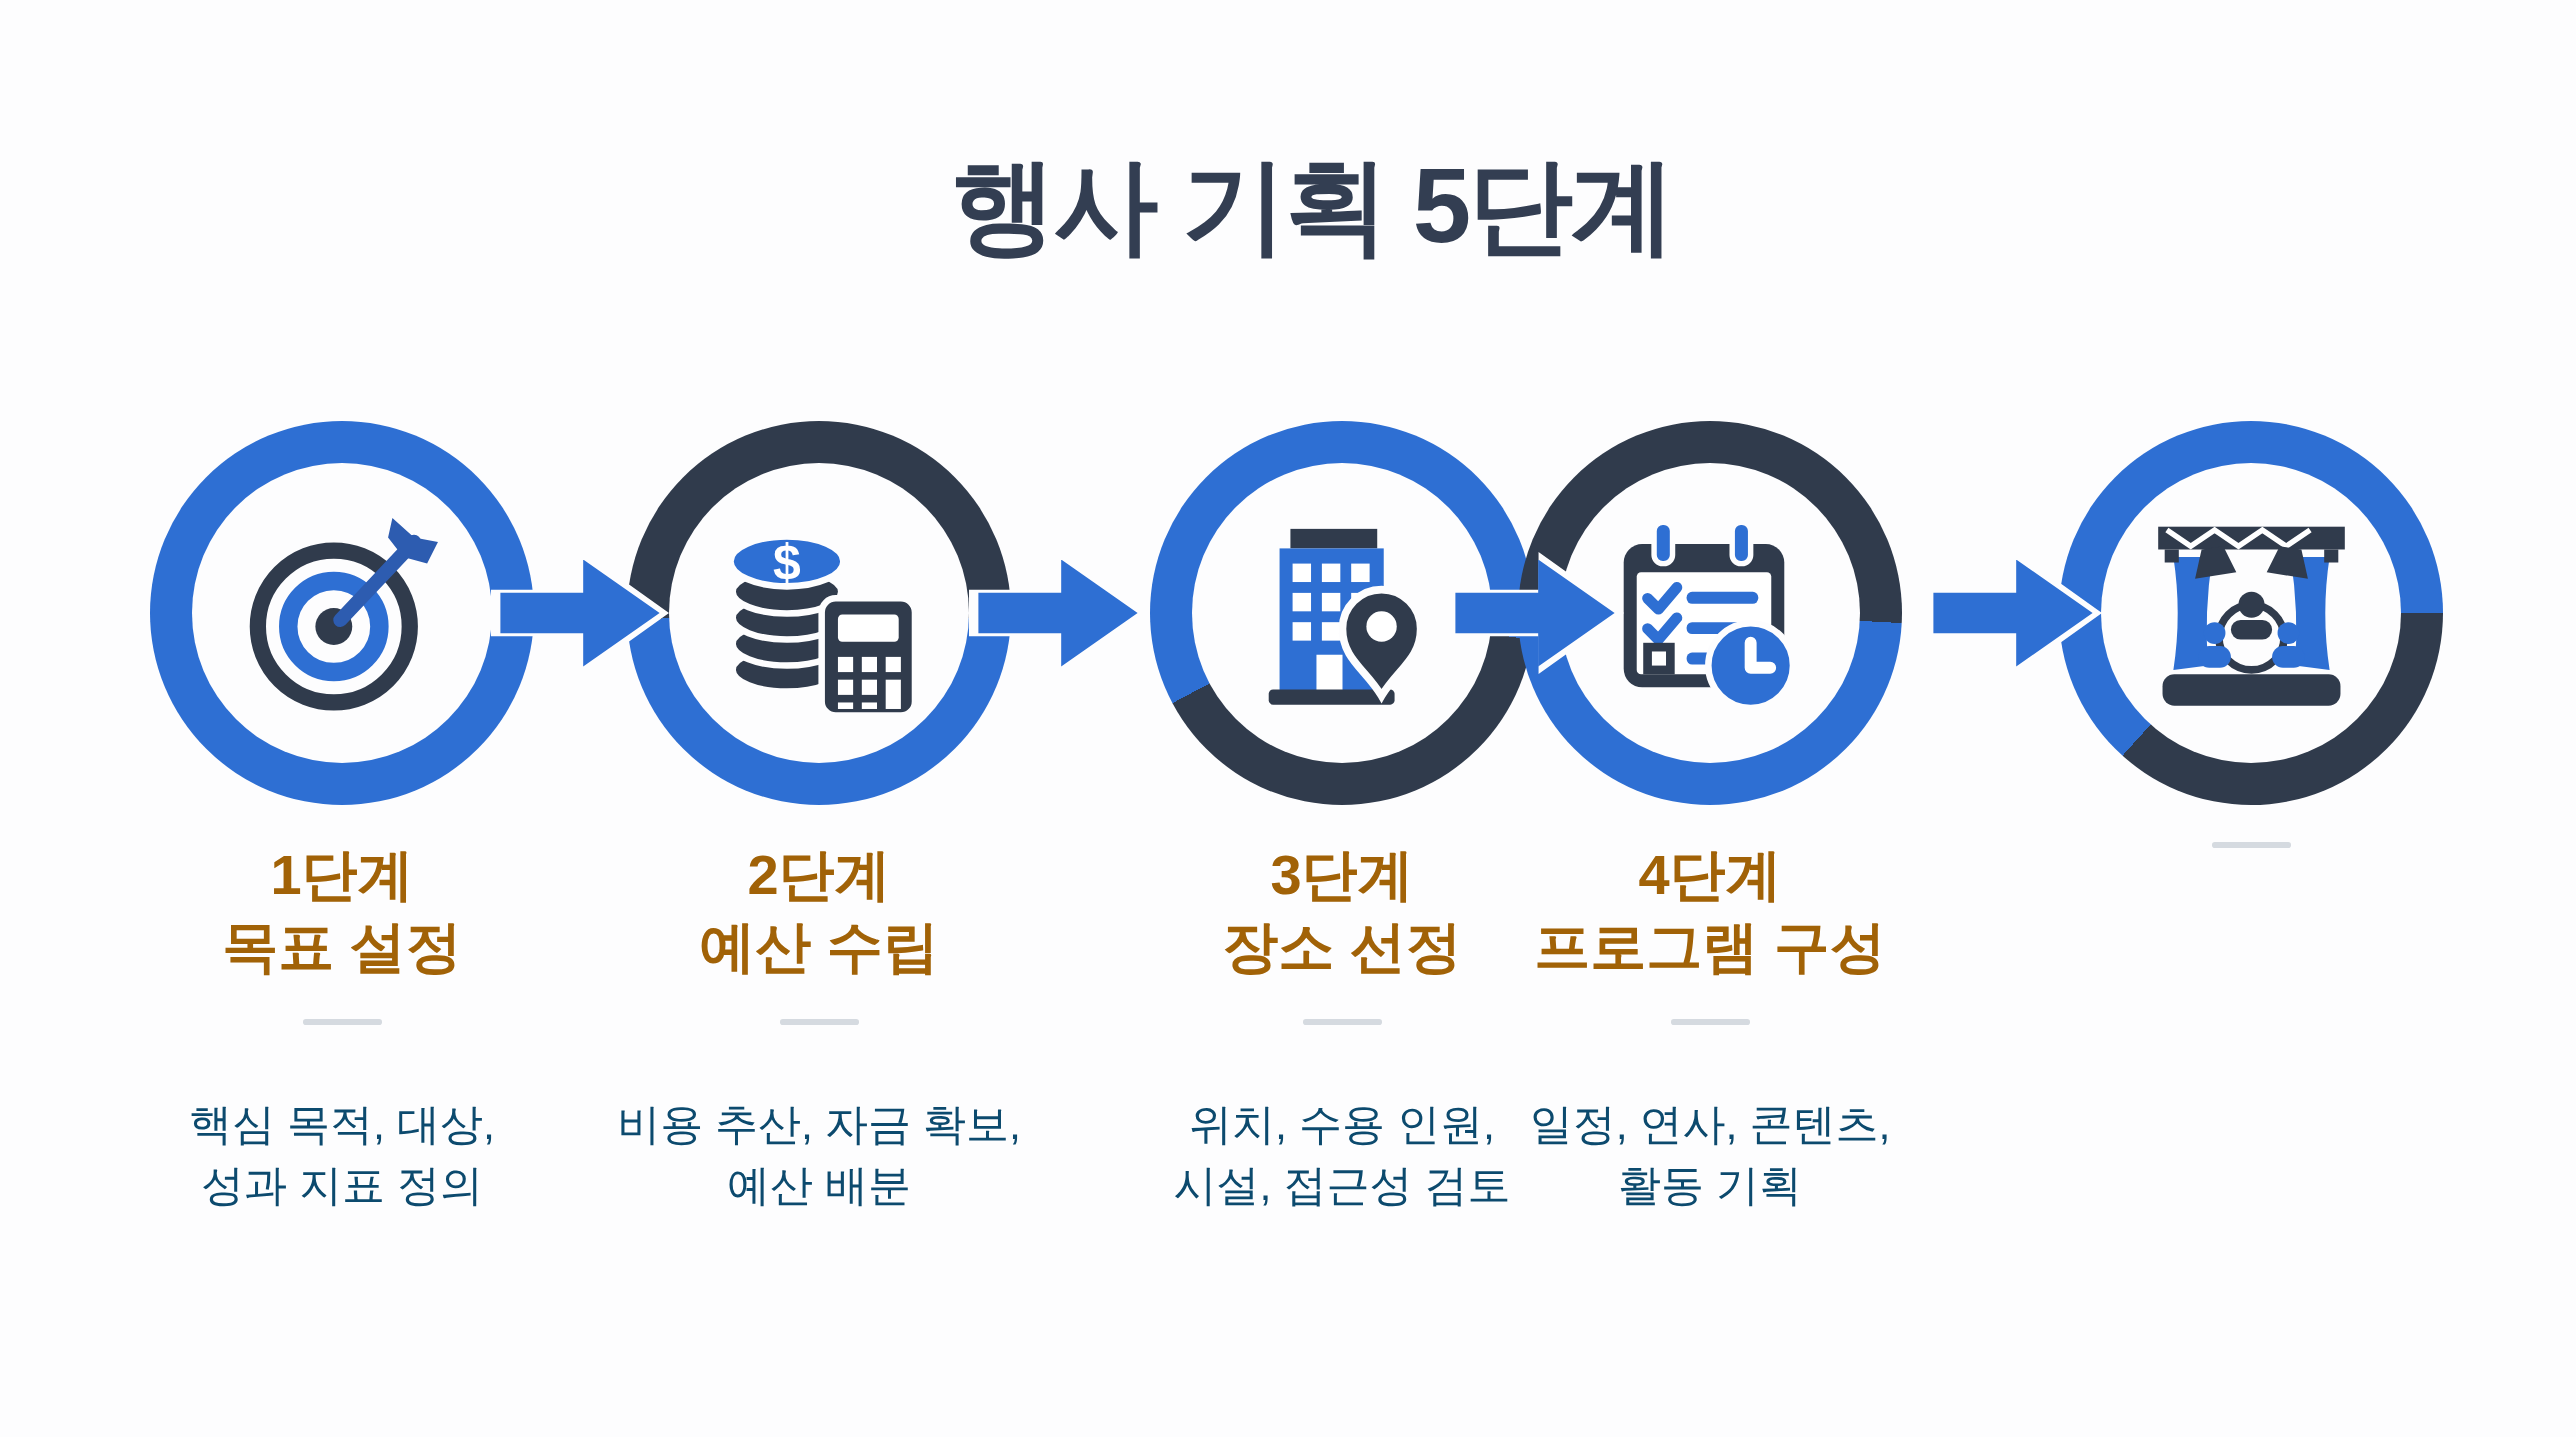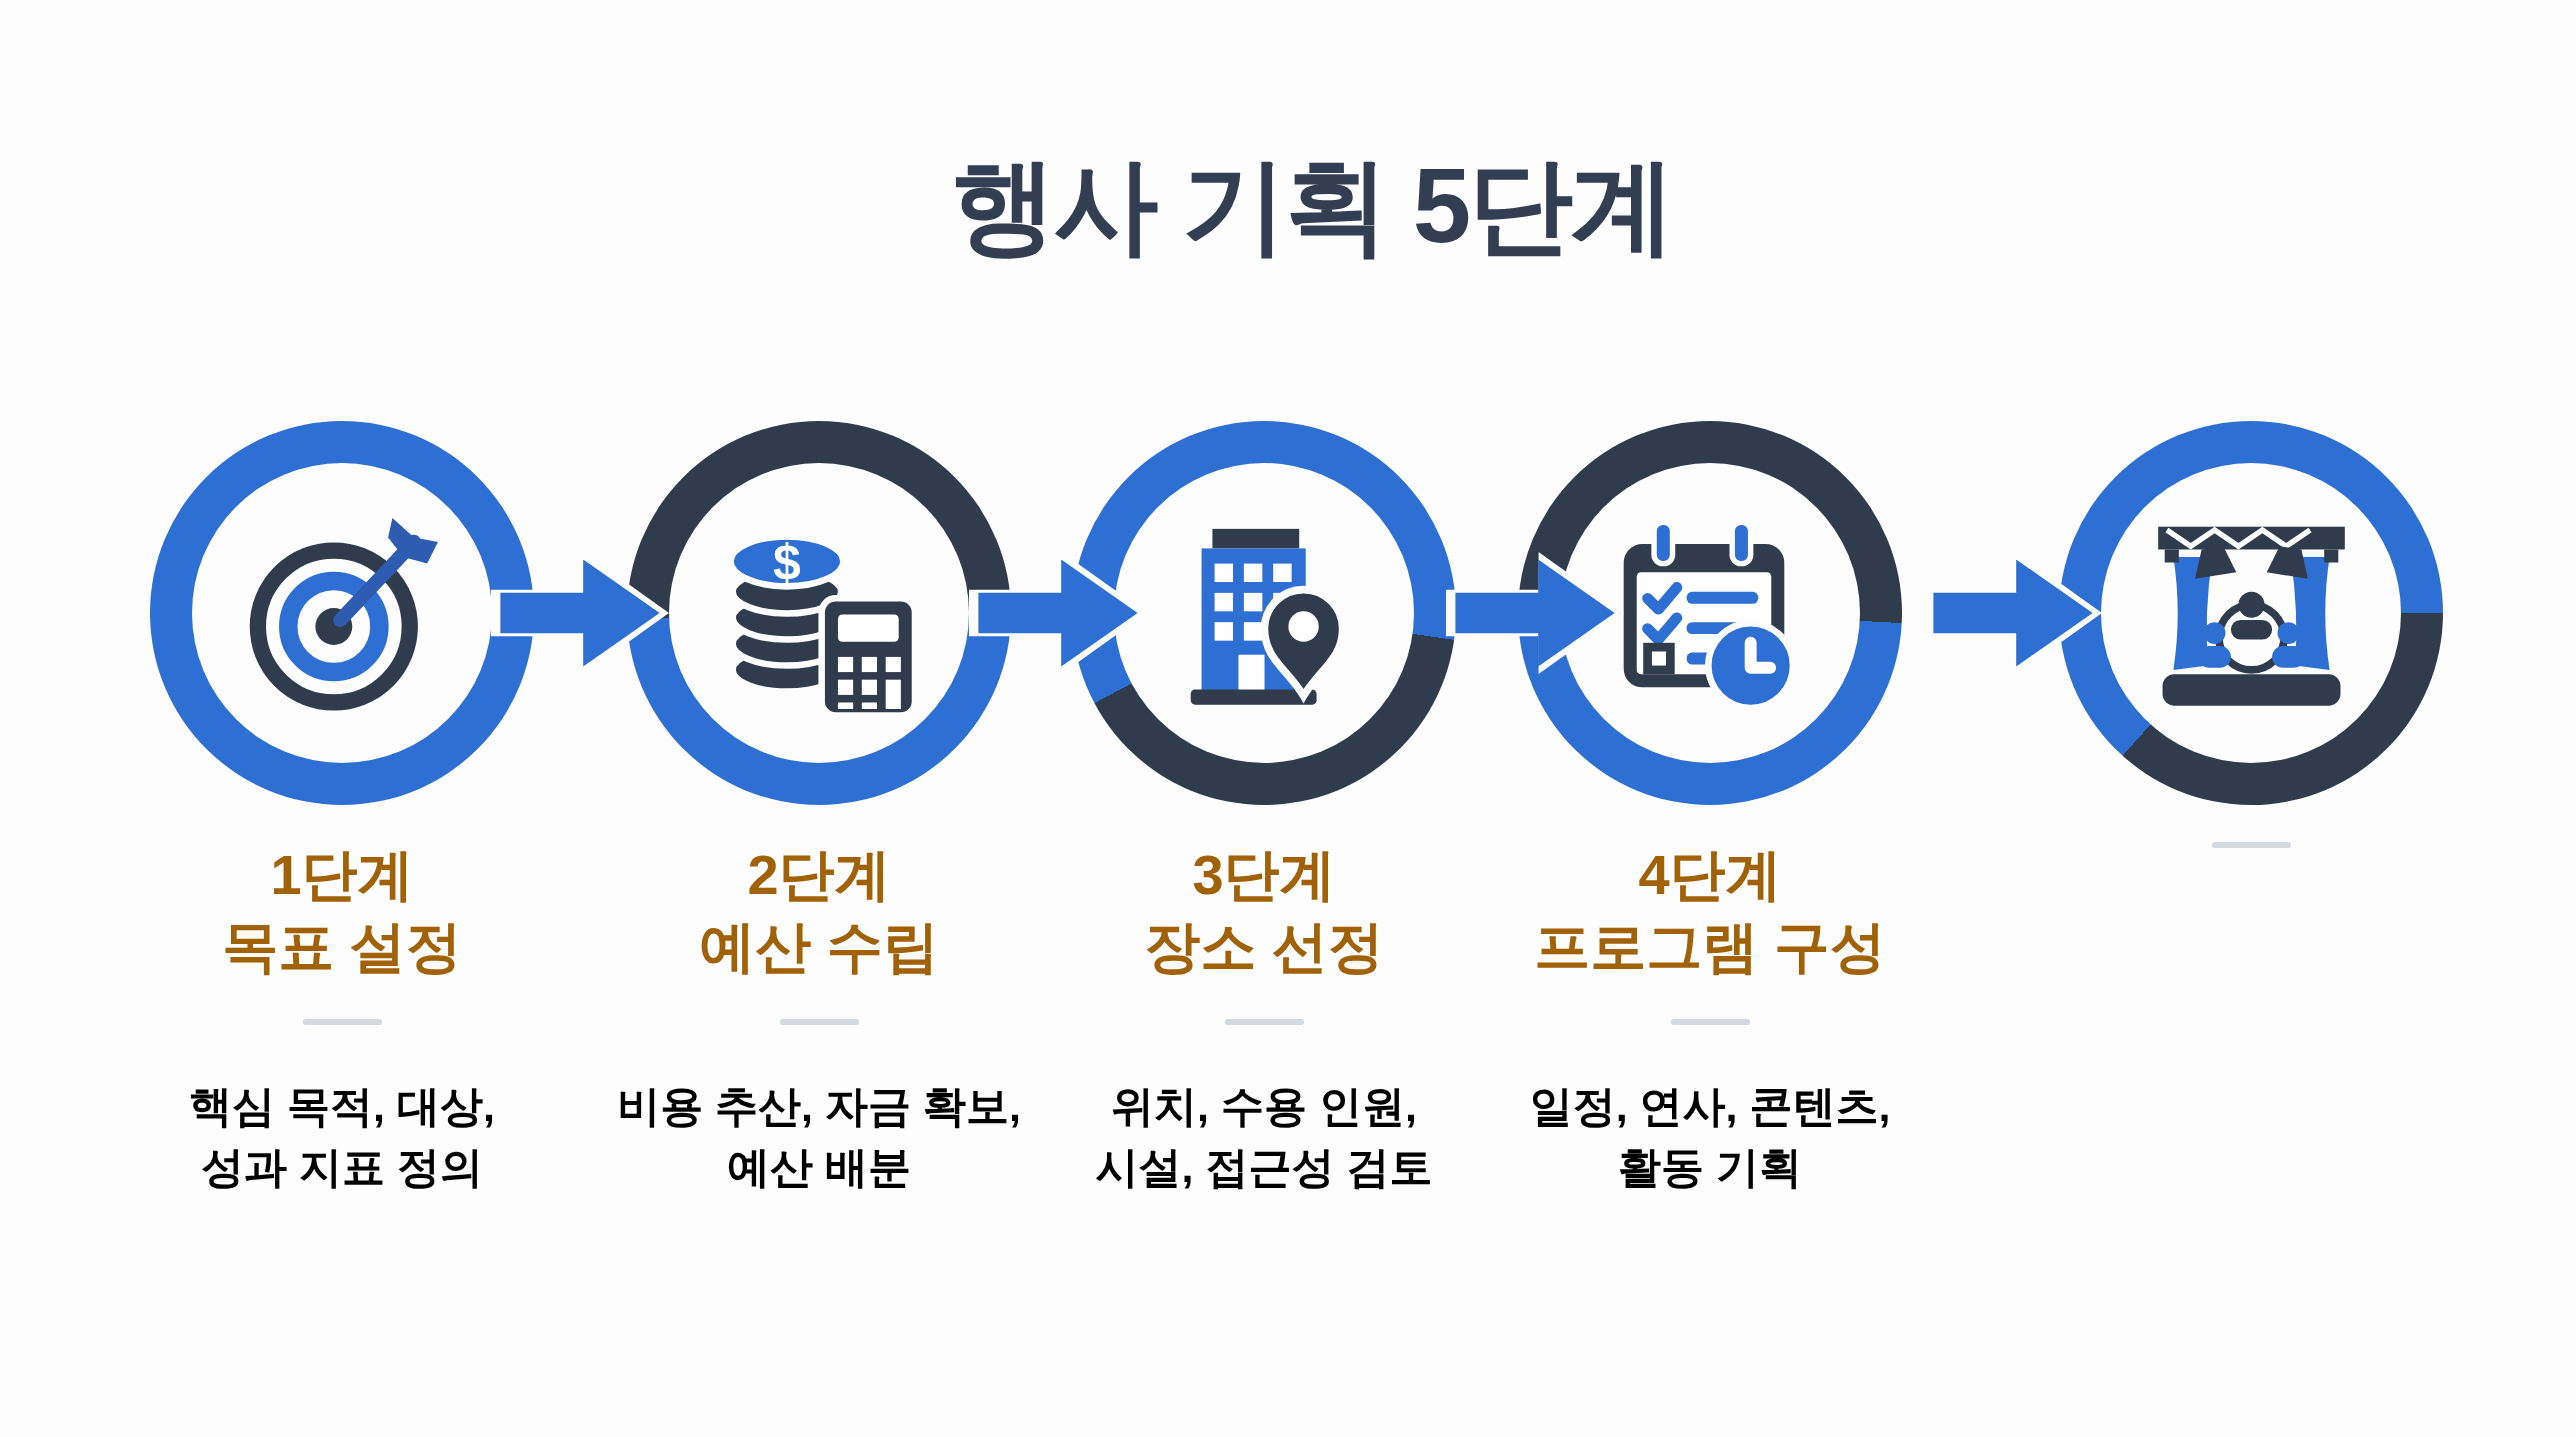--- a/index.html
+++ b/index.html
@@ -11,21 +11,21 @@
   }
   .page-title {
     position:absolute; top:137px; left:0; width:100%;
     text-align:center; font-size:105px; font-weight:800;
     letter-spacing:-2.8px; color:#333e52;margin-left:24px;
   }
   .step-col {
     position:absolute; top:421px; width:524px;
     display:flex; flex-direction:column; align-items:center;
   }
-  .col-1{left:80px} .col-2{left:557px} .col-3{left:1002px} .col-4{left:1448px} .col-5{left:1989px}
+  .col-1{left:80px} .col-2{left:557px} .col-3{left:1080px} .col-4{left:1448px} .col-5{left:1989px}
   .ring {
     width:384px; height:384px; border-radius:50%; flex:0 0 auto;
     display:flex; align-items:center; justify-content:center;
   }
   .ring-1 { background:#2e6fd3; }
   .ring-2 { background:conic-gradient(from 268deg, #303b4c 0 184deg, #2e6fd3 184deg 360deg); }
   .ring-3 { background:conic-gradient(from 242deg, #2e6fd3 0 216deg, #303b4c 216deg 360deg); }
   .ring-4 { background:conic-gradient(from 263deg, #303b4c 0 190deg, #2e6fd3 190deg 360deg); }
   .ring-5 { background:conic-gradient(from 222deg, #2e6fd3 0 228deg, #303b4c 228deg 360deg); }
   .ring-inner {
@@ -34,22 +34,22 @@
   }
   .icon { width:217px; height:217px; }
   .step-title {
     margin-top:34px; font-size:56px; font-weight:800; line-height:1.28;
     text-align:center; white-space:pre; color:#a16207;
   }
   .step-divider {
     margin-top:37px; width:79px; height:5.6px; border-radius:2.8px; background:#d5dae0;
   }
   .step-desc {
-    margin-top:51px; font-size:43px; font-weight:700; line-height:1.42;
-    text-align:center; white-space:pre; color:#000000;
+    margin-top:69px; font-size:43px; font-weight:400; line-height:1.42;
+    text-align:center; white-space:pre; color:#0c4a6e;
   }
   .arrow { position:absolute; top:552px; width:178px; height:122px; z-index:3; }
   .arrow-1{left:491px} .arrow-2{left:969px} .arrow-3{left:1446px} .arrow-4{left:1924px}
   .arrow-outline, .arrow-body {
     position:absolute;
     clip-path:polygon(0 31%, 52% 31%, 52% 0, 100% 50%, 52% 100%, 52% 69%, 0 69%);
   }
   .arrow-outline { inset:0; background:#fdfdfe; }
   .arrow-body { inset:7.5px 9.4px; background:#2e6fd3; }
 </style>

